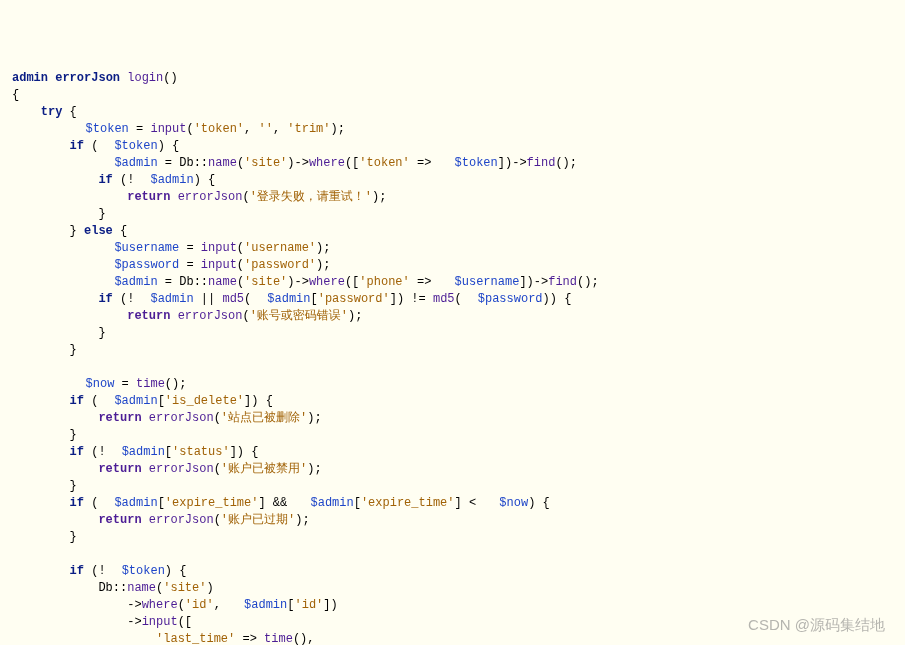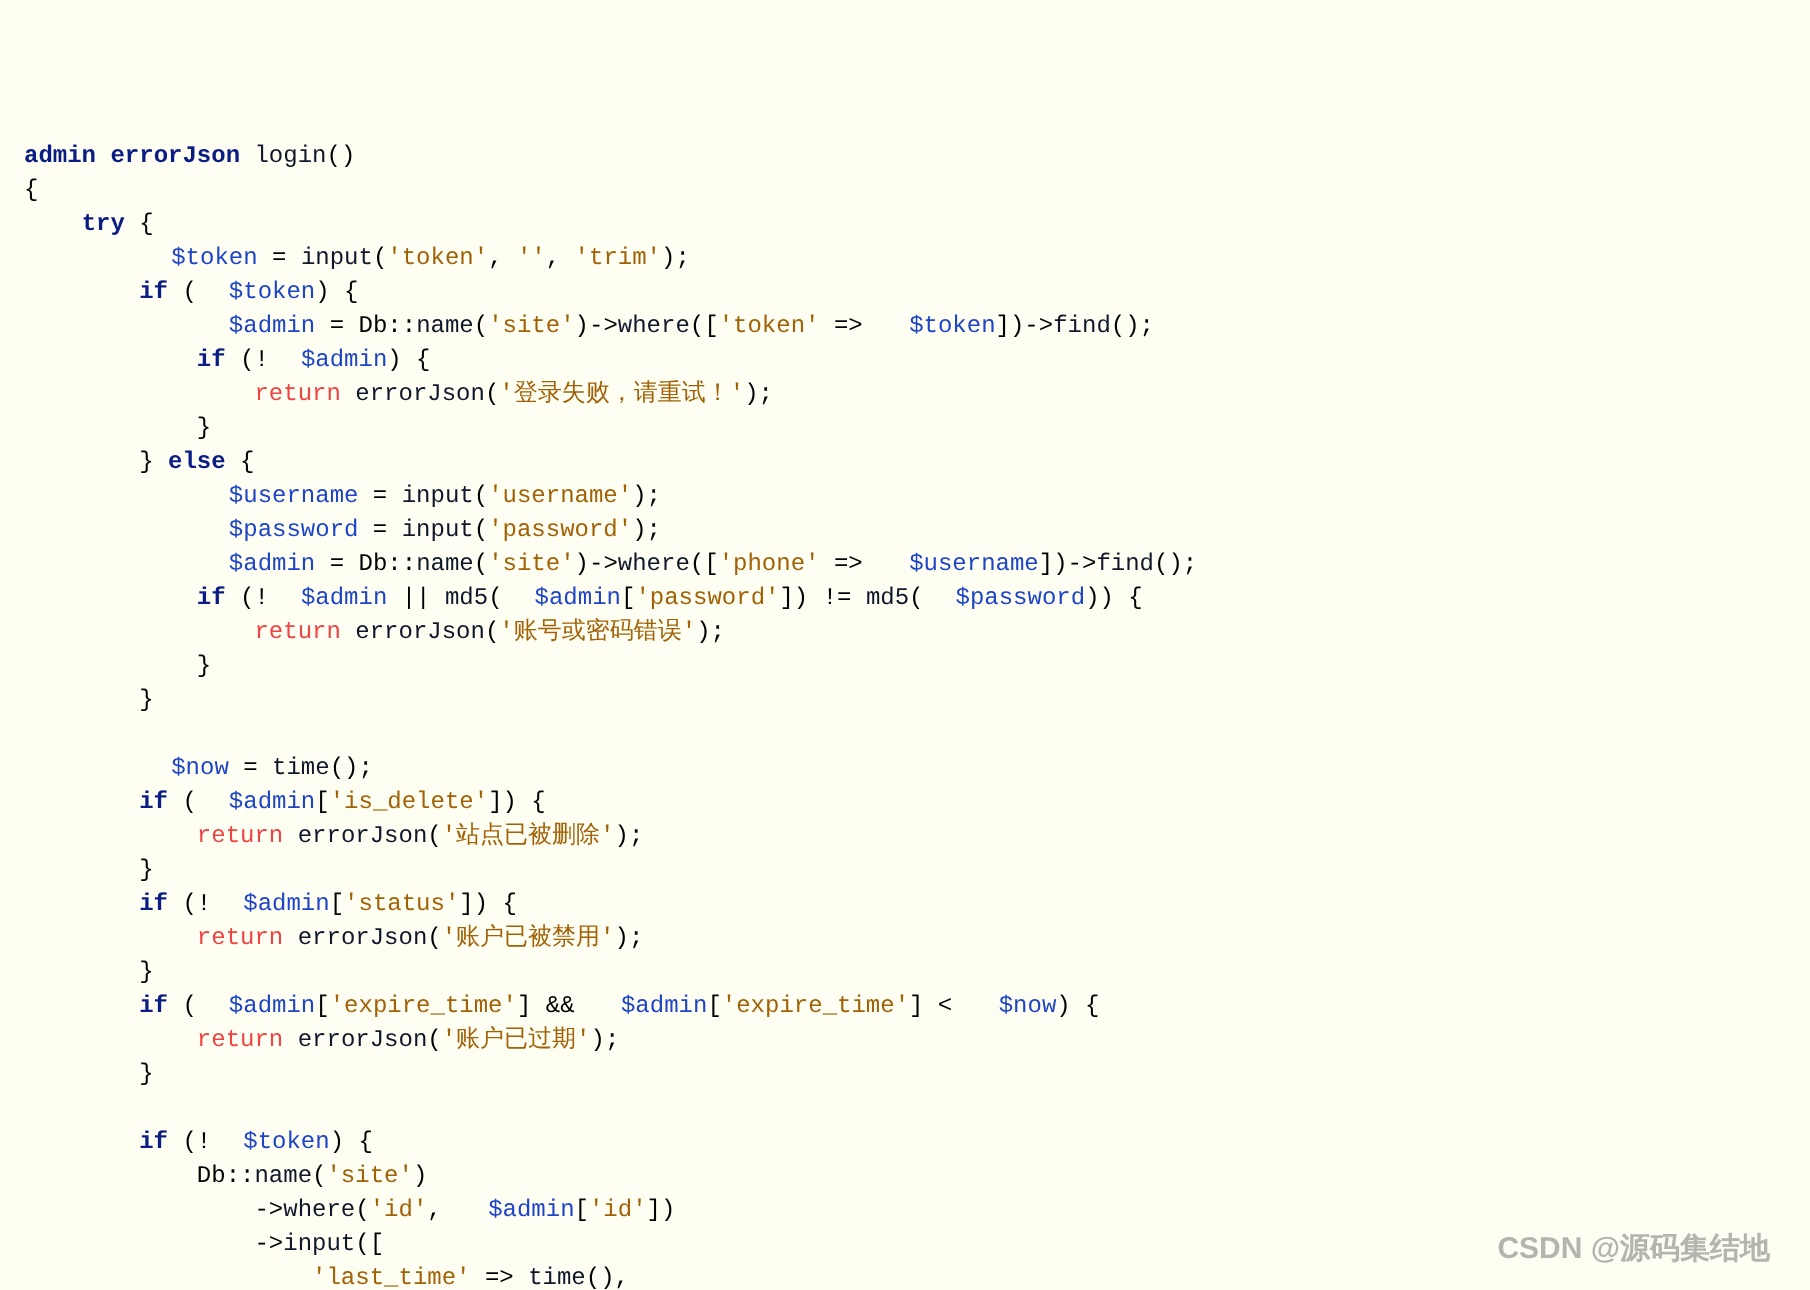--- a/index.html
+++ b/index.html
@@ -13,32 +13,31 @@
     height: 645px;
     overflow: hidden;
     white-space: pre;
     color: #000;
     position: relative;
   }
   .code {
     padding: 2px 0 2px 12px;
   }
   .keyword { color: #0a1d84; font-weight: bold; }
-  .ret     { color: #ef4444; font-weight: normal; }
+  .ret     { color: #4c1d95; font-weight: bold; }
   .var     { color: #1e45c8; margin-left: 16px; }
   .str     { color: #a16207; }
-  .func    { color: #0f172a; }
+  .func    { color: #4c1d95; }
   .watermark {
     position: absolute;
     right: 20px;
     bottom: 12px;
     color: rgba(120,120,120,0.55);
     font-family: Arial, sans-serif;
     font-size: 15px;
-    font-weight: bold;
   }
 </style>
 </head>
 <body>
 
 
 
 <div class="code"><span class="keyword">admin</span><span> </span><span class="keyword">errorJson</span><span> </span><span class="func">login</span><span>()</span>
 <span>{</span>
 <span>    </span><span class="keyword">try</span><span> {</span>

